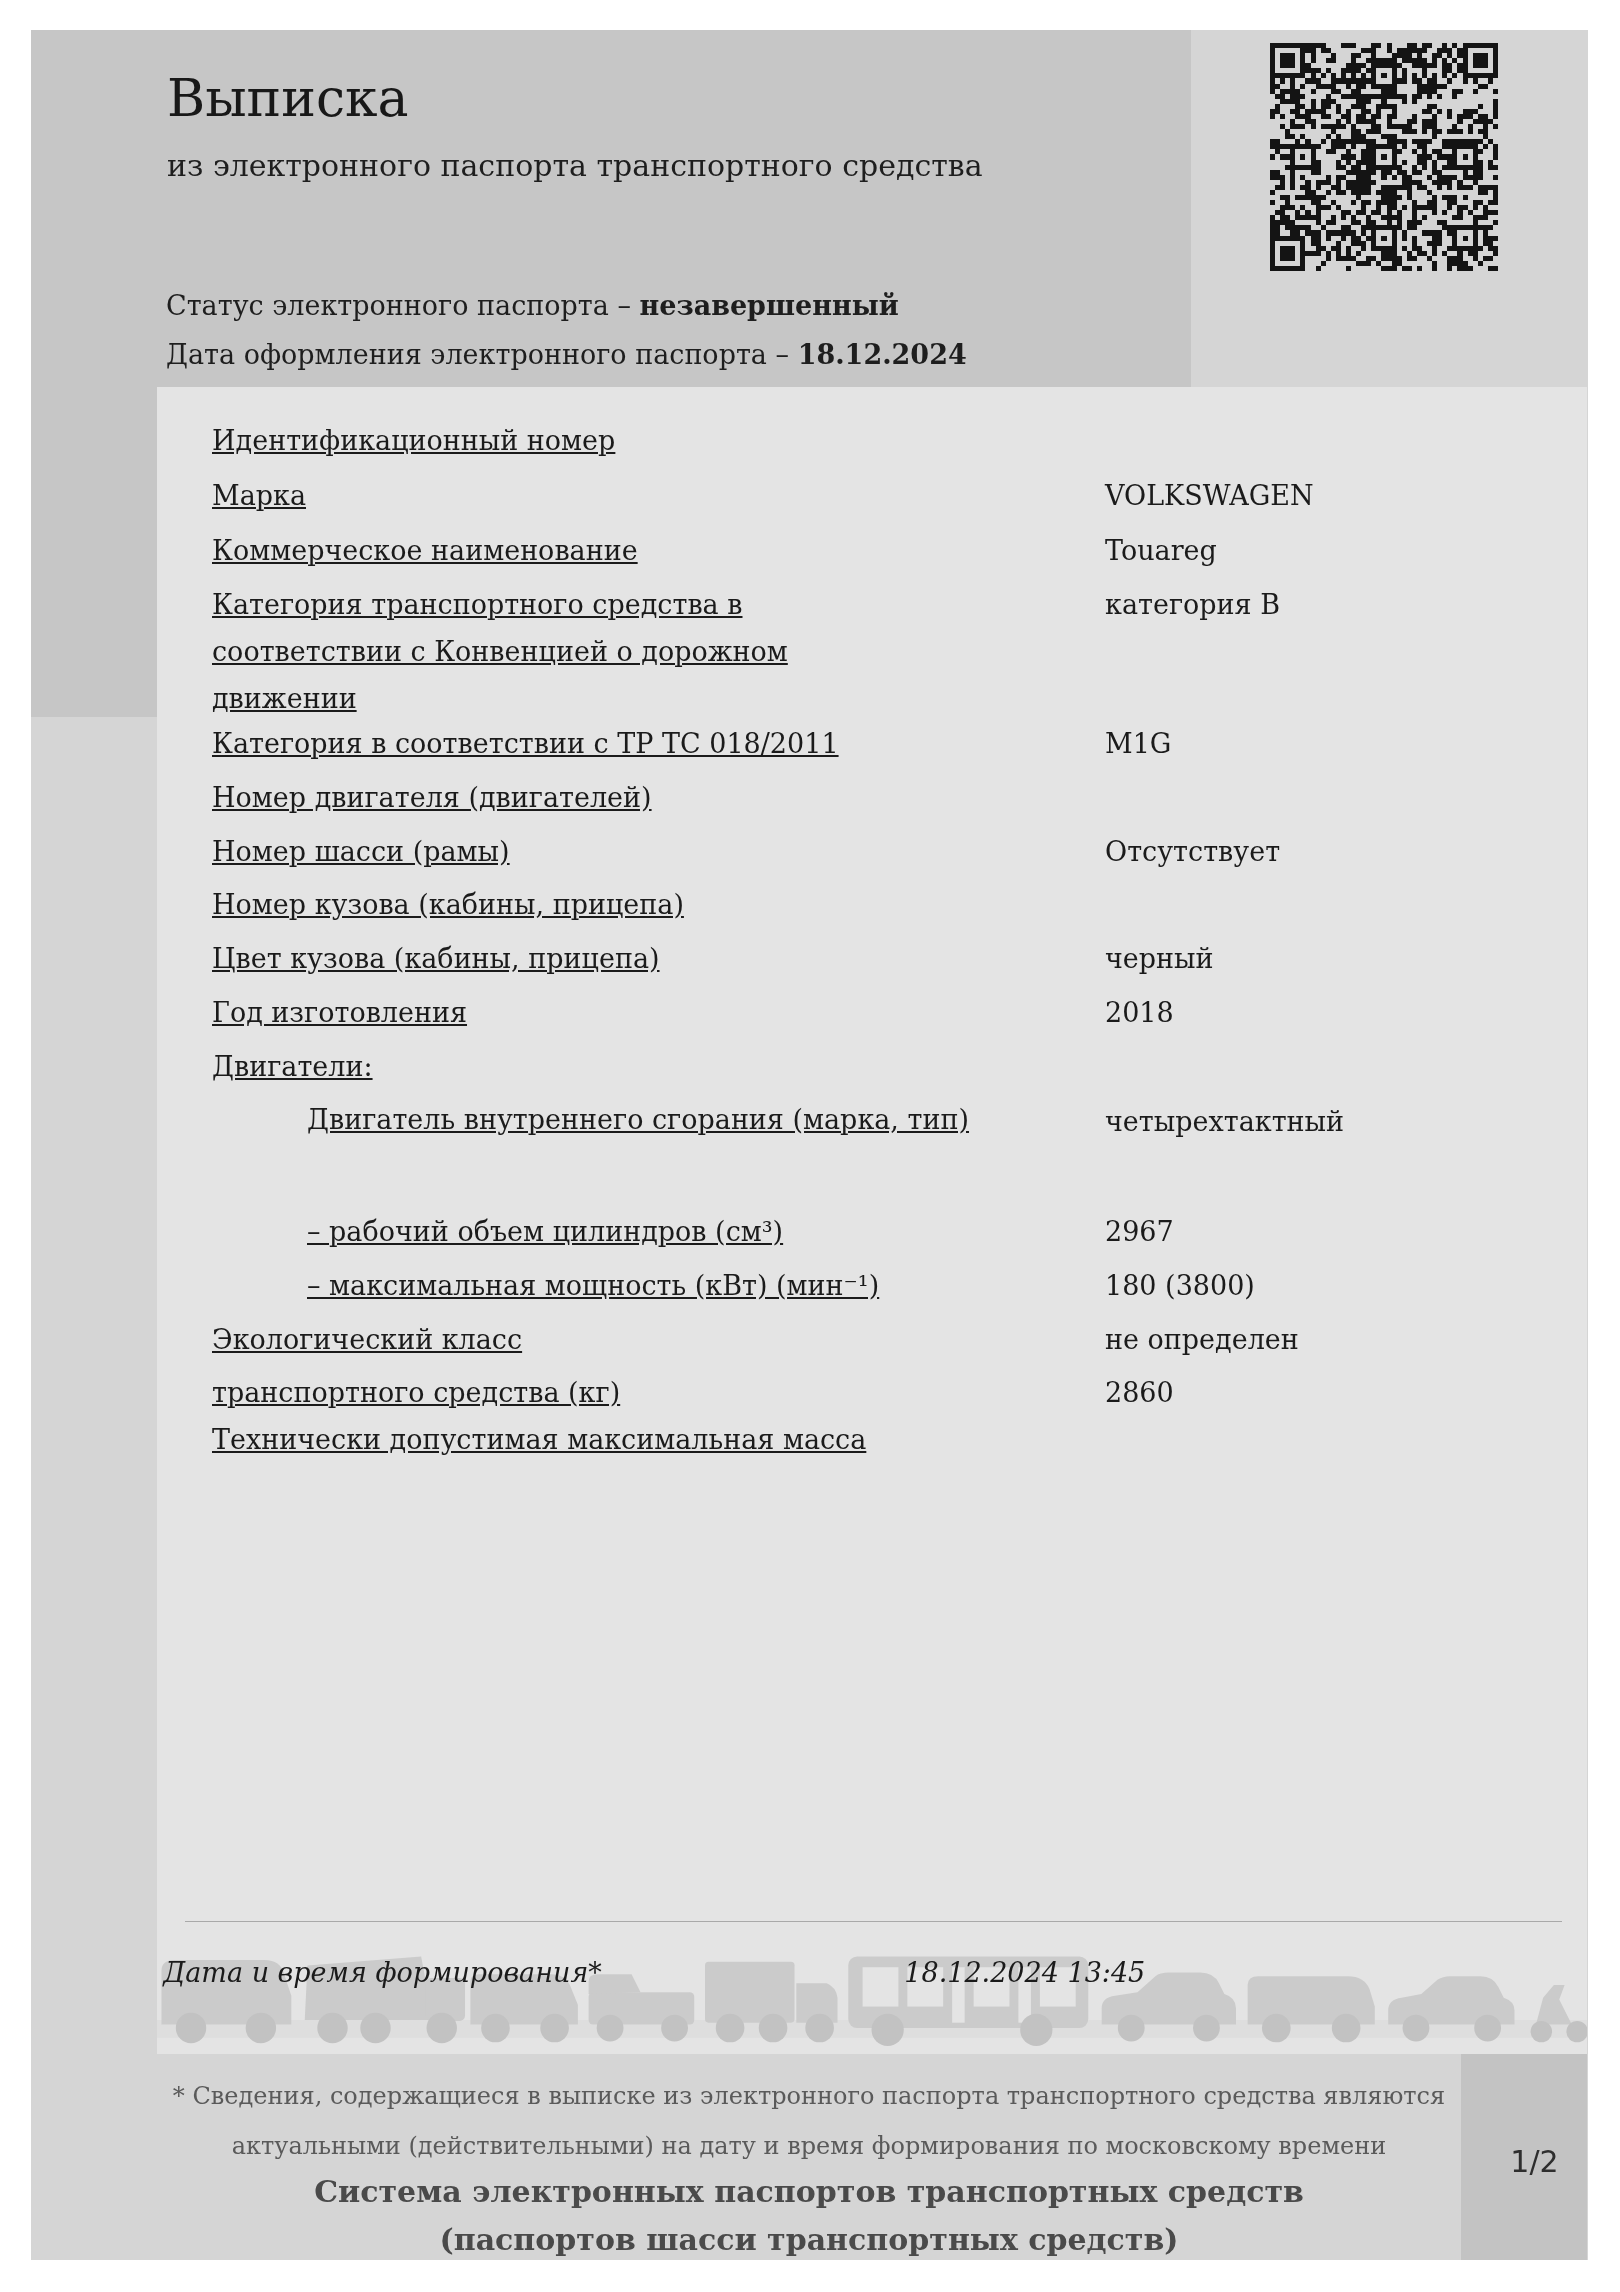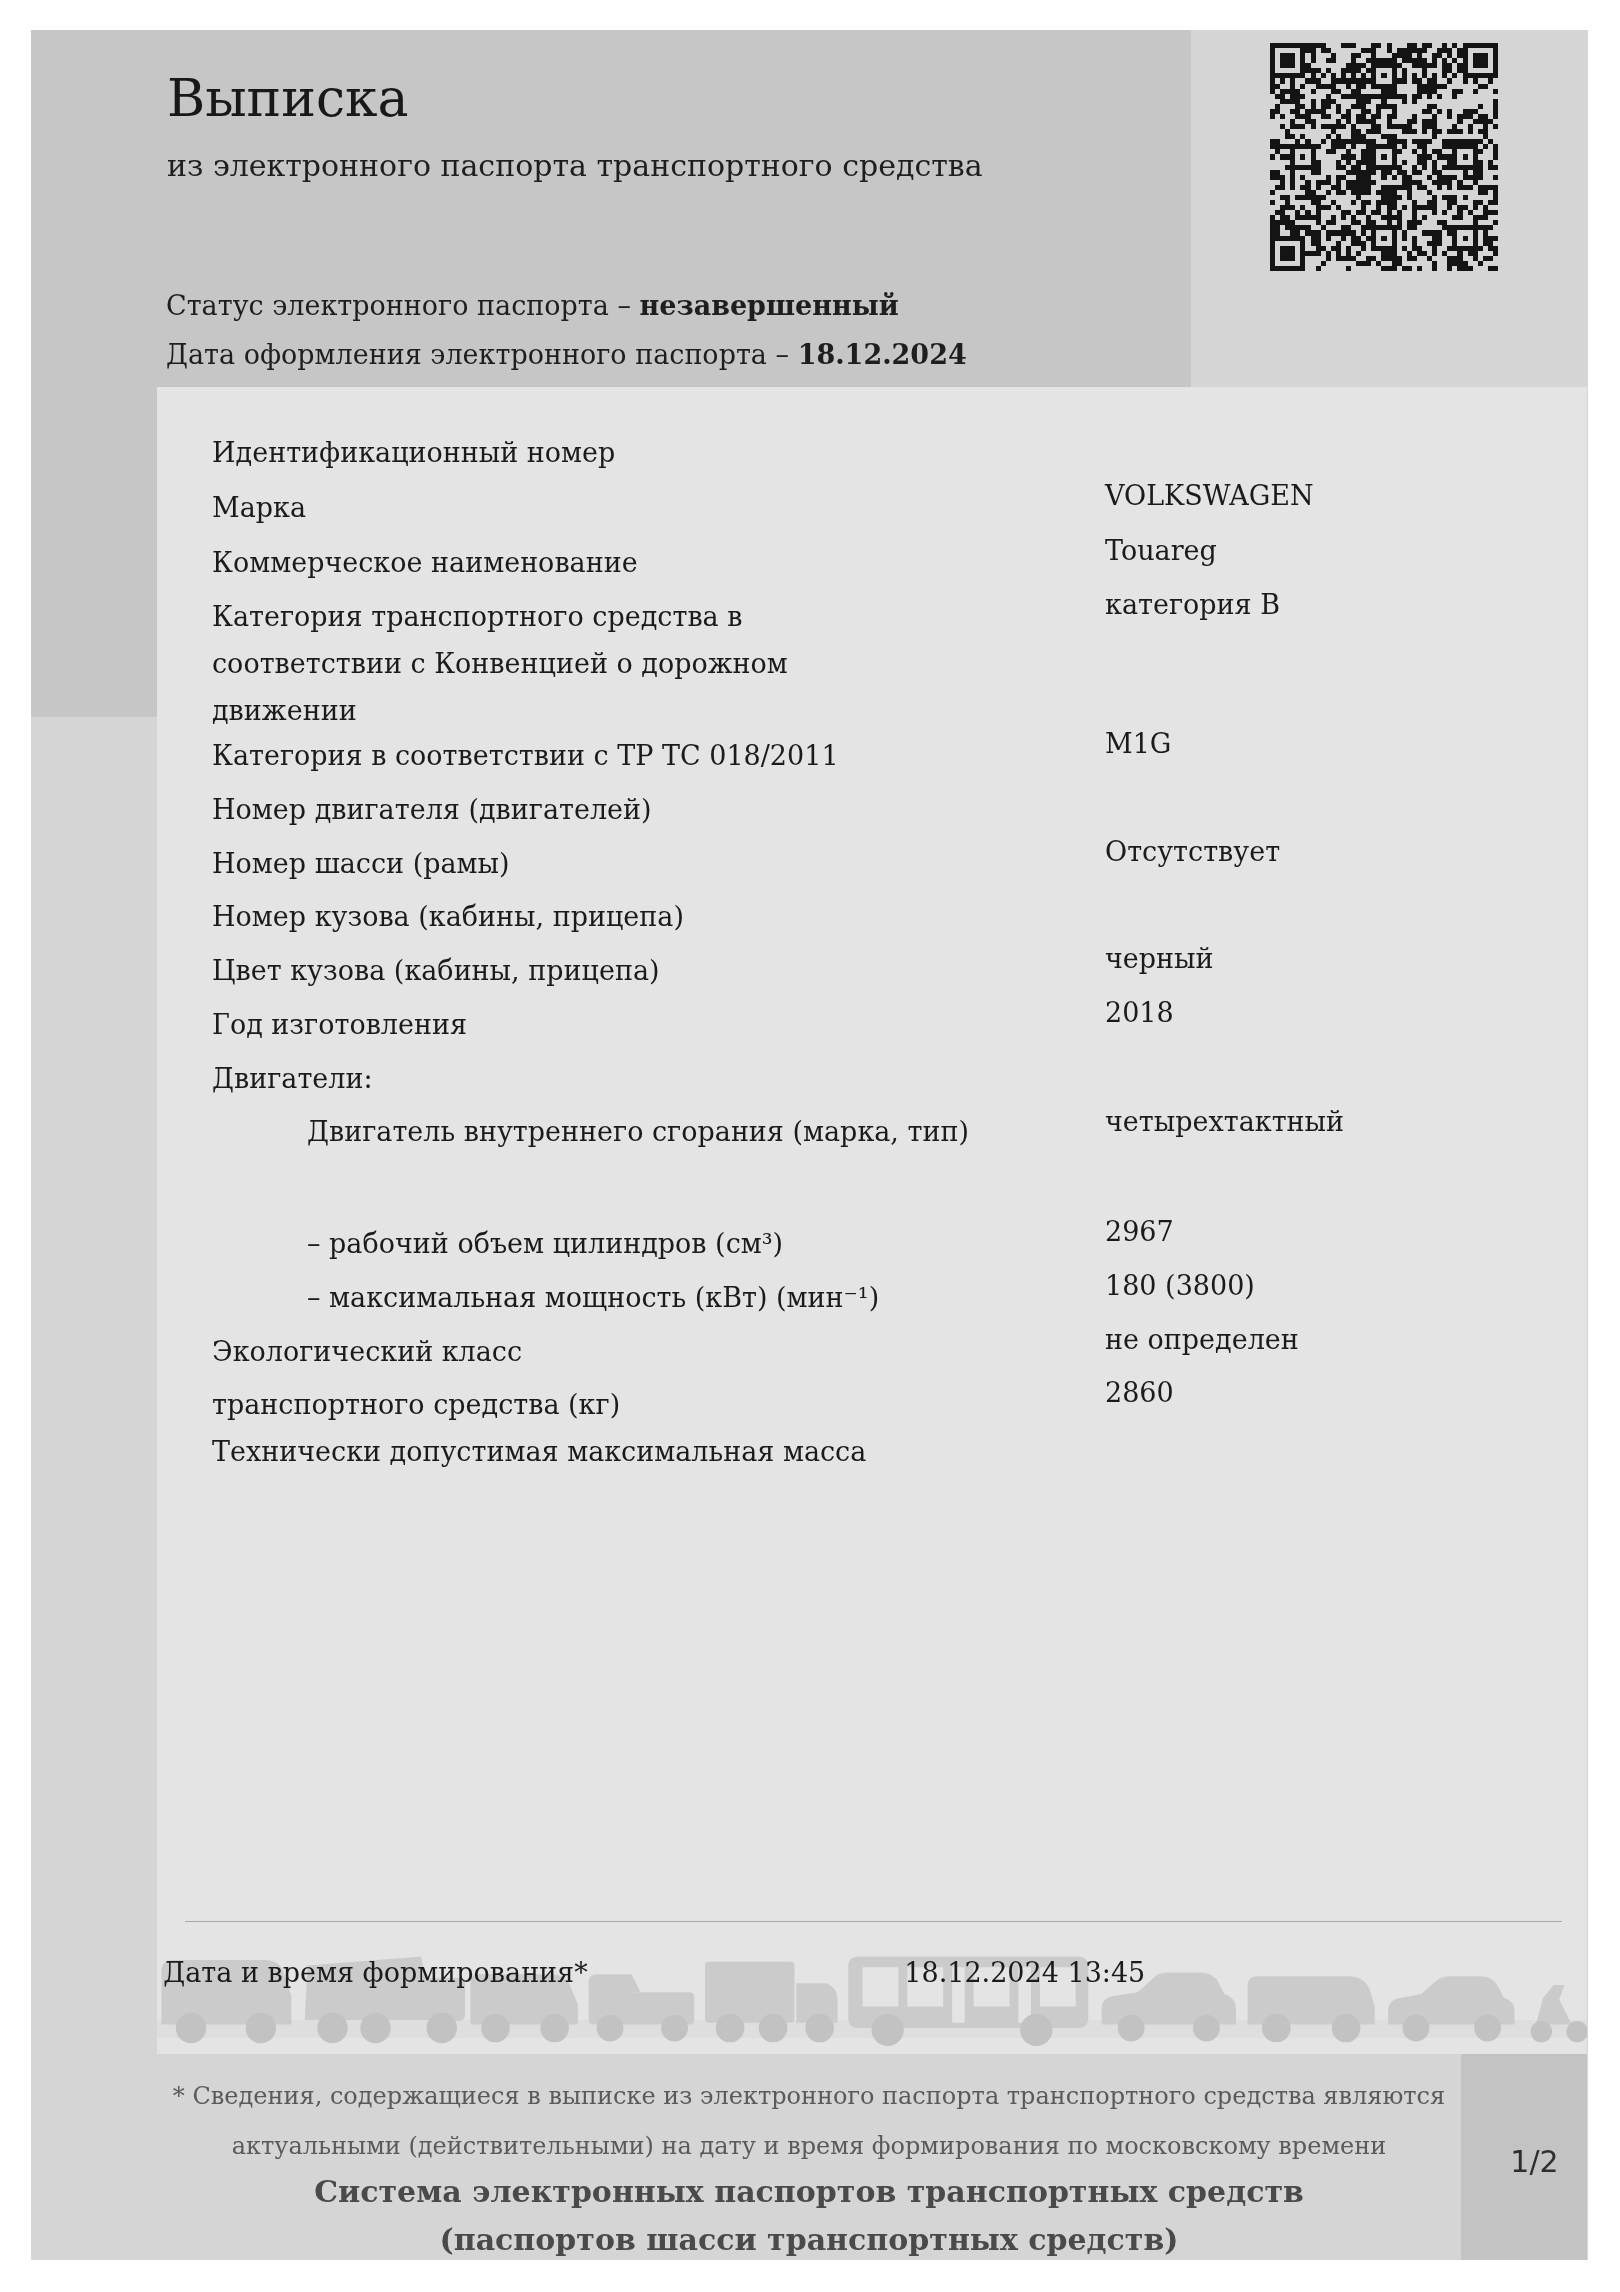--- a/index.html
+++ b/index.html
@@ -13,26 +13,26 @@
   .qr-col{left:1160px;top:0;width:397px;height:357px;background:#d5d5d5;}
   .left-strip{left:0;top:357px;width:126px;height:330px;background:#c6c6c6;}
   .main-panel{left:126px;top:357px;width:1430px;height:1667px;background:#e4e4e4;}
   .pagenum-strip{left:1430px;top:2024px;width:126px;height:206px;background:#c3c3c3;}
   .doc-title{position:absolute;left:136px;top:39px;font-size:52px;line-height:59px;color:#181818;}
   .doc-subtitle{position:absolute;left:136px;top:116px;font-size:30px;line-height:39px;color:#1e1e1e;}
   .status-line{position:absolute;left:135px;font-size:27px;line-height:36px;color:#1e1e1e;}
   .status-line b{font-weight:bold;}
   .qr-box{position:absolute;left:1239px;top:13.4px;width:228px;height:228px;}
   .trow{position:absolute;left:55px;width:1351px;}
-  .tlabel{position:absolute;left:0;top:12px;width:878px;}
+  .tlabel{position:absolute;left:0;top:0;width:878px;text-decoration:underline;}
   .trow.indent .tlabel{left:95px;width:783px;}
   .tvalue{position:absolute;left:885px;top:0;width:430px;margin-left:8px;}
   .ln{font-size:27px;line-height:47px;white-space:nowrap;}
   .divider{position:absolute;left:28px;top:1534px;width:1377px;height:1.8px;background:#a9a9a9;z-index:3;}
-  .formation-row{position:absolute;left:6.3px;top:1562px;width:1397px;z-index:3;}
+  .formation-row{position:absolute;left:6.3px;top:1562px;width:1397px;z-index:3;font-style:italic;}
   .formation-row .fval{position:absolute;left:741px;top:0;}
   .sil-band{position:absolute;left:0;bottom:0;width:1430px;height:119px;z-index:1;}
   .footer-text{position:absolute;left:126px;top:2024px;width:1304px;height:206px;text-align:center;}
   .fnote{position:absolute;left:0;right:0;font-size:24px;line-height:32px;color:#5a5a5a;}
   .fsys{position:absolute;left:0;right:0;font-size:30px;line-height:39px;font-weight:bold;color:#4a4a4a;}
   .pagenum{position:absolute;left:0;right:0;top:90px;text-align:center;
     font-family:"DejaVu Sans", sans-serif;font-size:30px;color:#2e2e2e;padding-left:21px;}
 </style>
 </head>
 <body>

